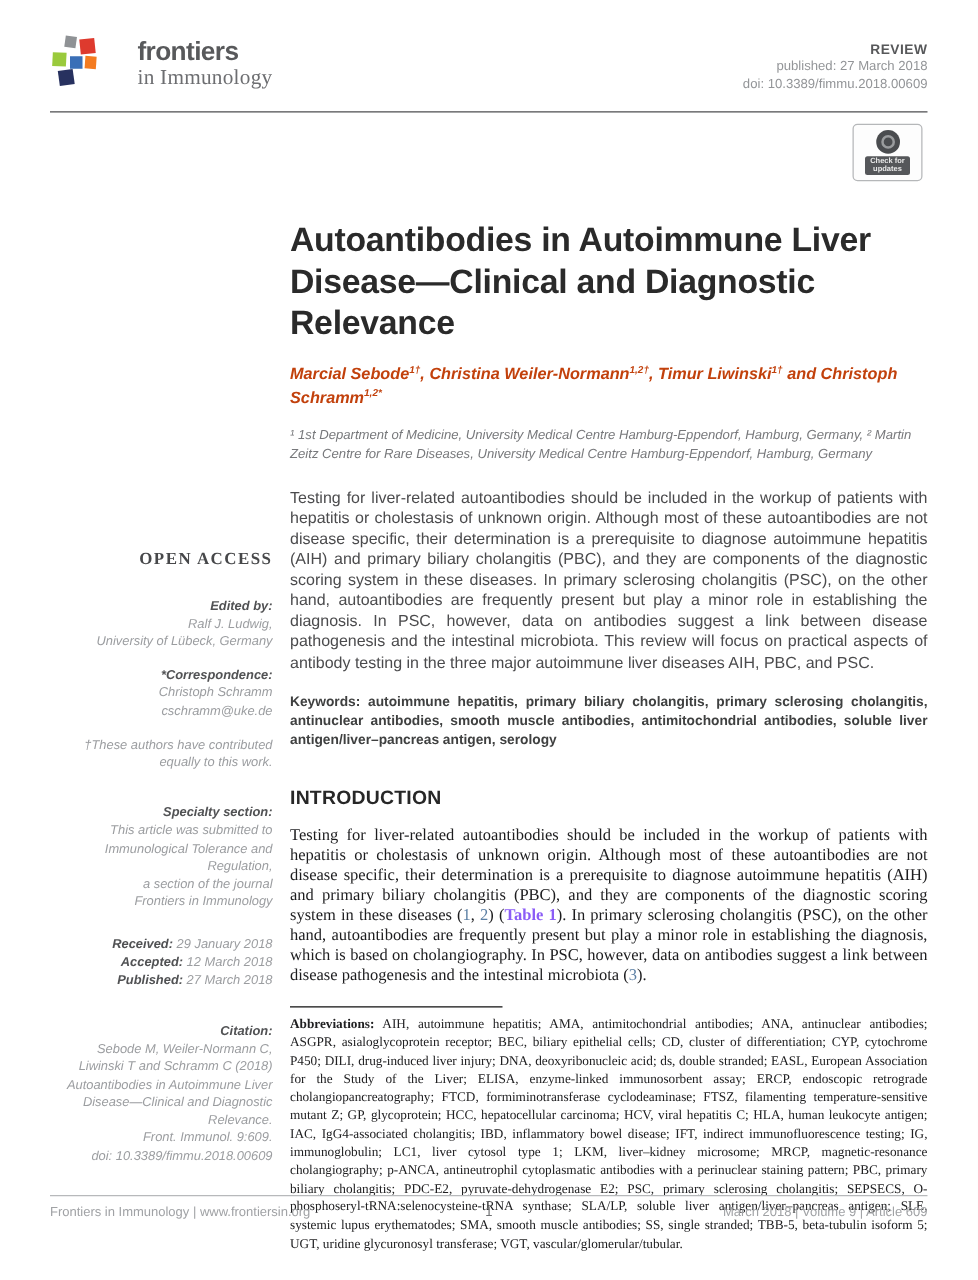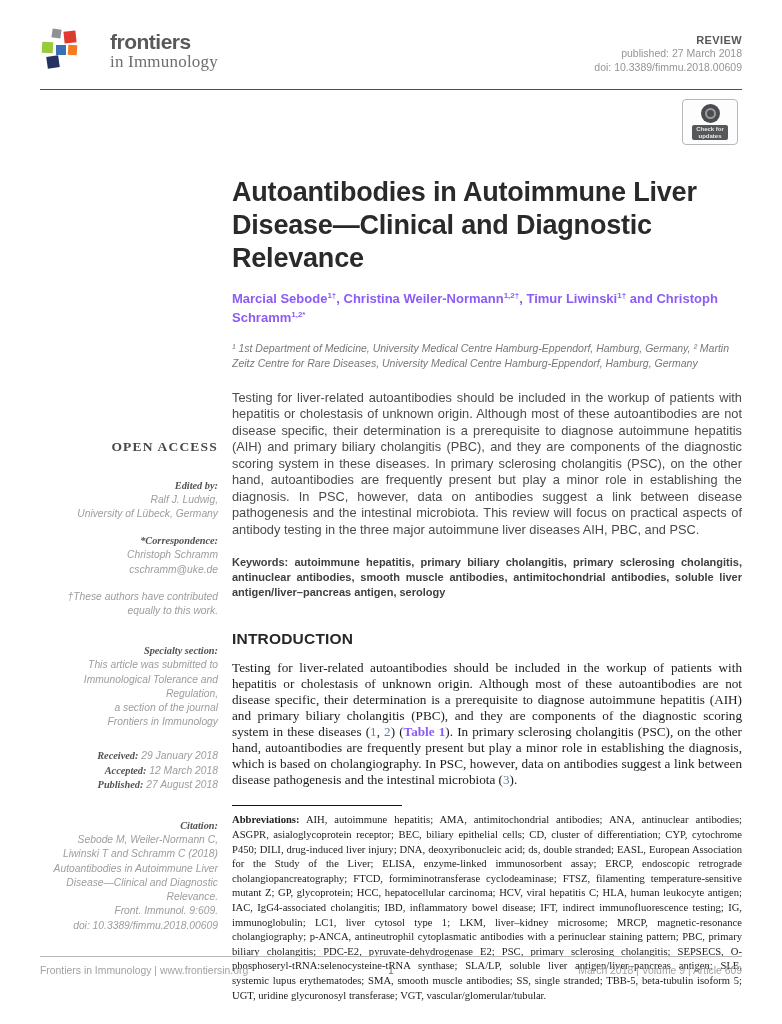--- a/index.html
+++ b/index.html
@@ -43,32 +43,32 @@
 
   
   .content { position:absolute; left:40px; right:40px; top:90px; display:grid;
     grid-template-columns:178px 1fr; column-gap:14px; }
 
   
   .sidebar { padding-top:348px; text-align:right; font-size:10.3px; line-height:1.38; color:#9b9da0; }
   .open-access { font-family:"Liberation Serif", serif; font-size:13.5px; font-weight:bold;
     color:#47484a; letter-spacing:1.2px; margin-bottom:22px; }
   .sb-group { margin-bottom:13px; }
-  .sb-label { font-weight:bold; font-style:italic; color:#515254;font-family:Liberation Serif, serif; }
+  .sb-label { font-weight:bold; font-style:italic; color:#515254; }
   .sb-value { font-style:italic; color:#9b9da0; white-space:pre-line; }
   .sb-inline { font-style:italic; }
   .sb-inline .sb-label { display:inline; }
   .sb-inline .sb-value { display:inline; }
   .sb-note { font-style:italic; color:#9b9da0; white-space:pre-line; margin-bottom:26px; }
   .sb-dates { margin-bottom:27px; }
 
   
   .main { width:510px; color:#222; }
   .title { margin-top:86px; font-size:27px; line-height:1.22; font-weight:bold; color:#2a2a2a; letter-spacing:-0.2px; }
-  .authors { margin-top:15px; font-size:13px; font-weight:bold; color:#8b5cf6; line-height:1.45; }
+  .authors { margin-top:15px; font-size:13px; font-weight:bold; font-style:italic; color:#c2410c; line-height:1.45; }
   .authors sup { font-size:8px; }
   .affiliations { margin-top:13px; font-size:10.5px; font-style:italic; color:#77787b; line-height:1.45; }
   .abstract { margin-top:18px; font-size:12.8px; line-height:1.29; color:#4b4b4d; text-align:justify; }
   .keywords { margin-top:17px; font-size:11px; font-weight:bold; color:#3f4040; line-height:1.38; text-align:justify; }
   .section-heading { margin-top:29px; font-size:15.5px; font-weight:bold; color:#272727; letter-spacing:0.2px; }
   .body-para { margin-top:12px; font-family:"Liberation Serif", serif; font-size:13.2px; line-height:1.22; color:#1c1c1e; text-align:justify; }
   .ref-link { color:#5b7fa4; cursor:pointer; }
   .table-ref { font-weight:bold; color:#8b5cf6; }
   .footnote-rule { margin-top:17px; width:170px; border-top:1.3px solid #111; }
   .abbreviations { margin-top:7px; font-family:"Liberation Serif", serif; font-size:10.6px; line-height:1.38; color:#202022; text-align:justify; }
@@ -146,21 +146,21 @@
         <div class="sb-value">This article was submitted to
 Immunological Tolerance and
 Regulation,
 a section of the journal
 Frontiers in Immunology</div>
       </div>
 
       <div class="sb-dates">
         <div class="sb-inline"><span class="sb-label">Received:</span><span class="sb-value"> 29 January 2018</span></div>
         <div class="sb-inline"><span class="sb-label">Accepted:</span><span class="sb-value"> 12 March 2018</span></div>
-        <div class="sb-inline"><span class="sb-label">Published:</span><span class="sb-value"> 27 August 2018</span></div>
+        <div class="sb-inline"><span class="sb-label">Published:</span><span class="sb-value"> 27 March 2018</span></div>
       </div>
 
       <div class="sb-group">
         <div class="sb-label">Citation:</div>
         <div class="sb-value">Sebode M, Weiler-Normann C,
 Liwinski T and Schramm C (2018)
 Autoantibodies in Autoimmune Liver
 Disease—Clinical and Diagnostic
 Relevance.
 Front. Immunol. 9:609.

